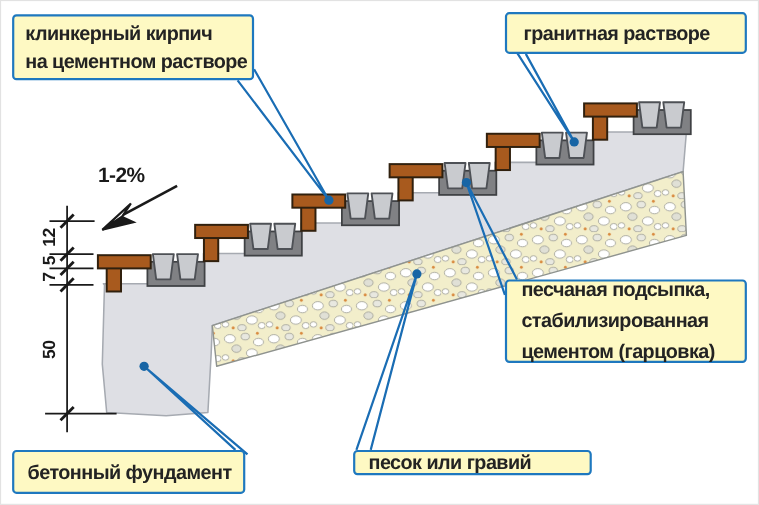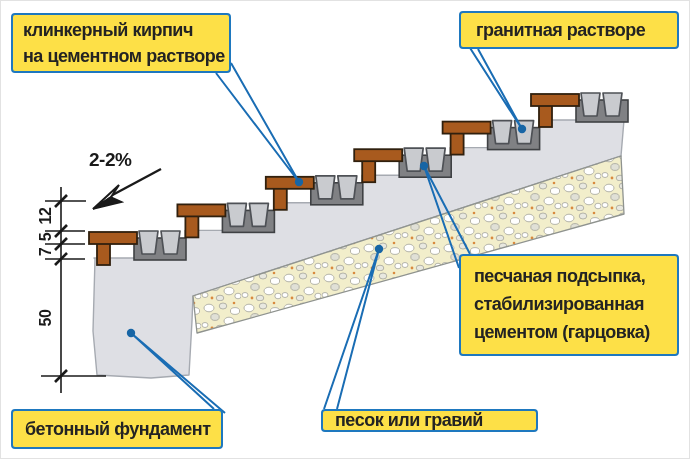--- a/index.html
+++ b/index.html
@@ -3,21 +3,21 @@
 <meta charset="utf-8">
 <style>
   html,body{margin:0;padding:0;background:#ffffff;}
   #stage{
     position:relative;width:690px;height:459px;background:#ffffff;
     font-family:"Liberation Sans", sans-serif;overflow:hidden;
     border:1px solid #e2e2e2;box-sizing:border-box;
   }
   #drawing{position:absolute;left:0;top:0;}
   .callout{
-    position:absolute;background:#fde047;border:2px solid #1e78bf;border-radius:4px;
+    position:absolute;background:#fef9c3;border:2px solid #1e78bf;border-radius:4px;
     display:flex;align-items:center;box-sizing:border-box;
     font-weight:bold;color:#232323;font-size:18px;letter-spacing:-0.5px;
     white-space:pre-line;line-height:1.45;z-index:3;
   }
   .dimnum{
     position:absolute;width:24px;height:24px;display:flex;align-items:center;justify-content:center;
     transform:rotate(-90deg);font-weight:bold;font-size:16px;color:#1a1a1a;letter-spacing:-0.5px;z-index:2;
   }
   .slope{
     position:absolute;font-weight:bold;font-size:19px;color:#1a1a1a;letter-spacing:-0.5px;z-index:2;
@@ -107,34 +107,34 @@
 
   <div class="callout" style="left:10px;top:12px;width:220px;height:60px;padding-left:10px;">
     <span>клинкерный кирпич
 на цементном растворе</span>
   </div>
 
   <div class="callout" style="left:458px;top:10px;width:220px;height:38px;padding-left:15px;">
     <span>гранитная растворе</span>
   </div>
 
-  <div class="callout" style="left:458px;top:253px;width:220px;height:102px;padding-left:13px;line-height:1.55;">
+  <div class="callout" style="left:458px;top:253px;width:220px;height:76px;padding-left:13px;line-height:1.55;">
     <span>песчаная подсыпка,
 стабилизированная
 цементом (гарцовка)</span>
   </div>
 
   <div class="callout" style="left:10px;top:408px;width:212px;height:40px;padding-left:12px;">
     <span>бетонный фундамент</span>
   </div>
 
   <div class="callout" style="left:320px;top:408px;width:217px;height:23px;padding-left:12px;">
     <span>песок или гравий</span>
   </div>
 
-  <div class="slope" style="left:88px;top:148px;">2-2%</div>
+  <div class="slope" style="left:88px;top:148px;">1-2%</div>
 
   <div class="dimnum" style="left:33px;top:203px;">12</div>
   <div class="dimnum" style="left:33px;top:224px;">5</div>
   <div class="dimnum" style="left:33px;top:239px;">7</div>
   <div class="dimnum" style="left:33px;top:305px;">50</div>
 
 </div>
 
 </body></html>

